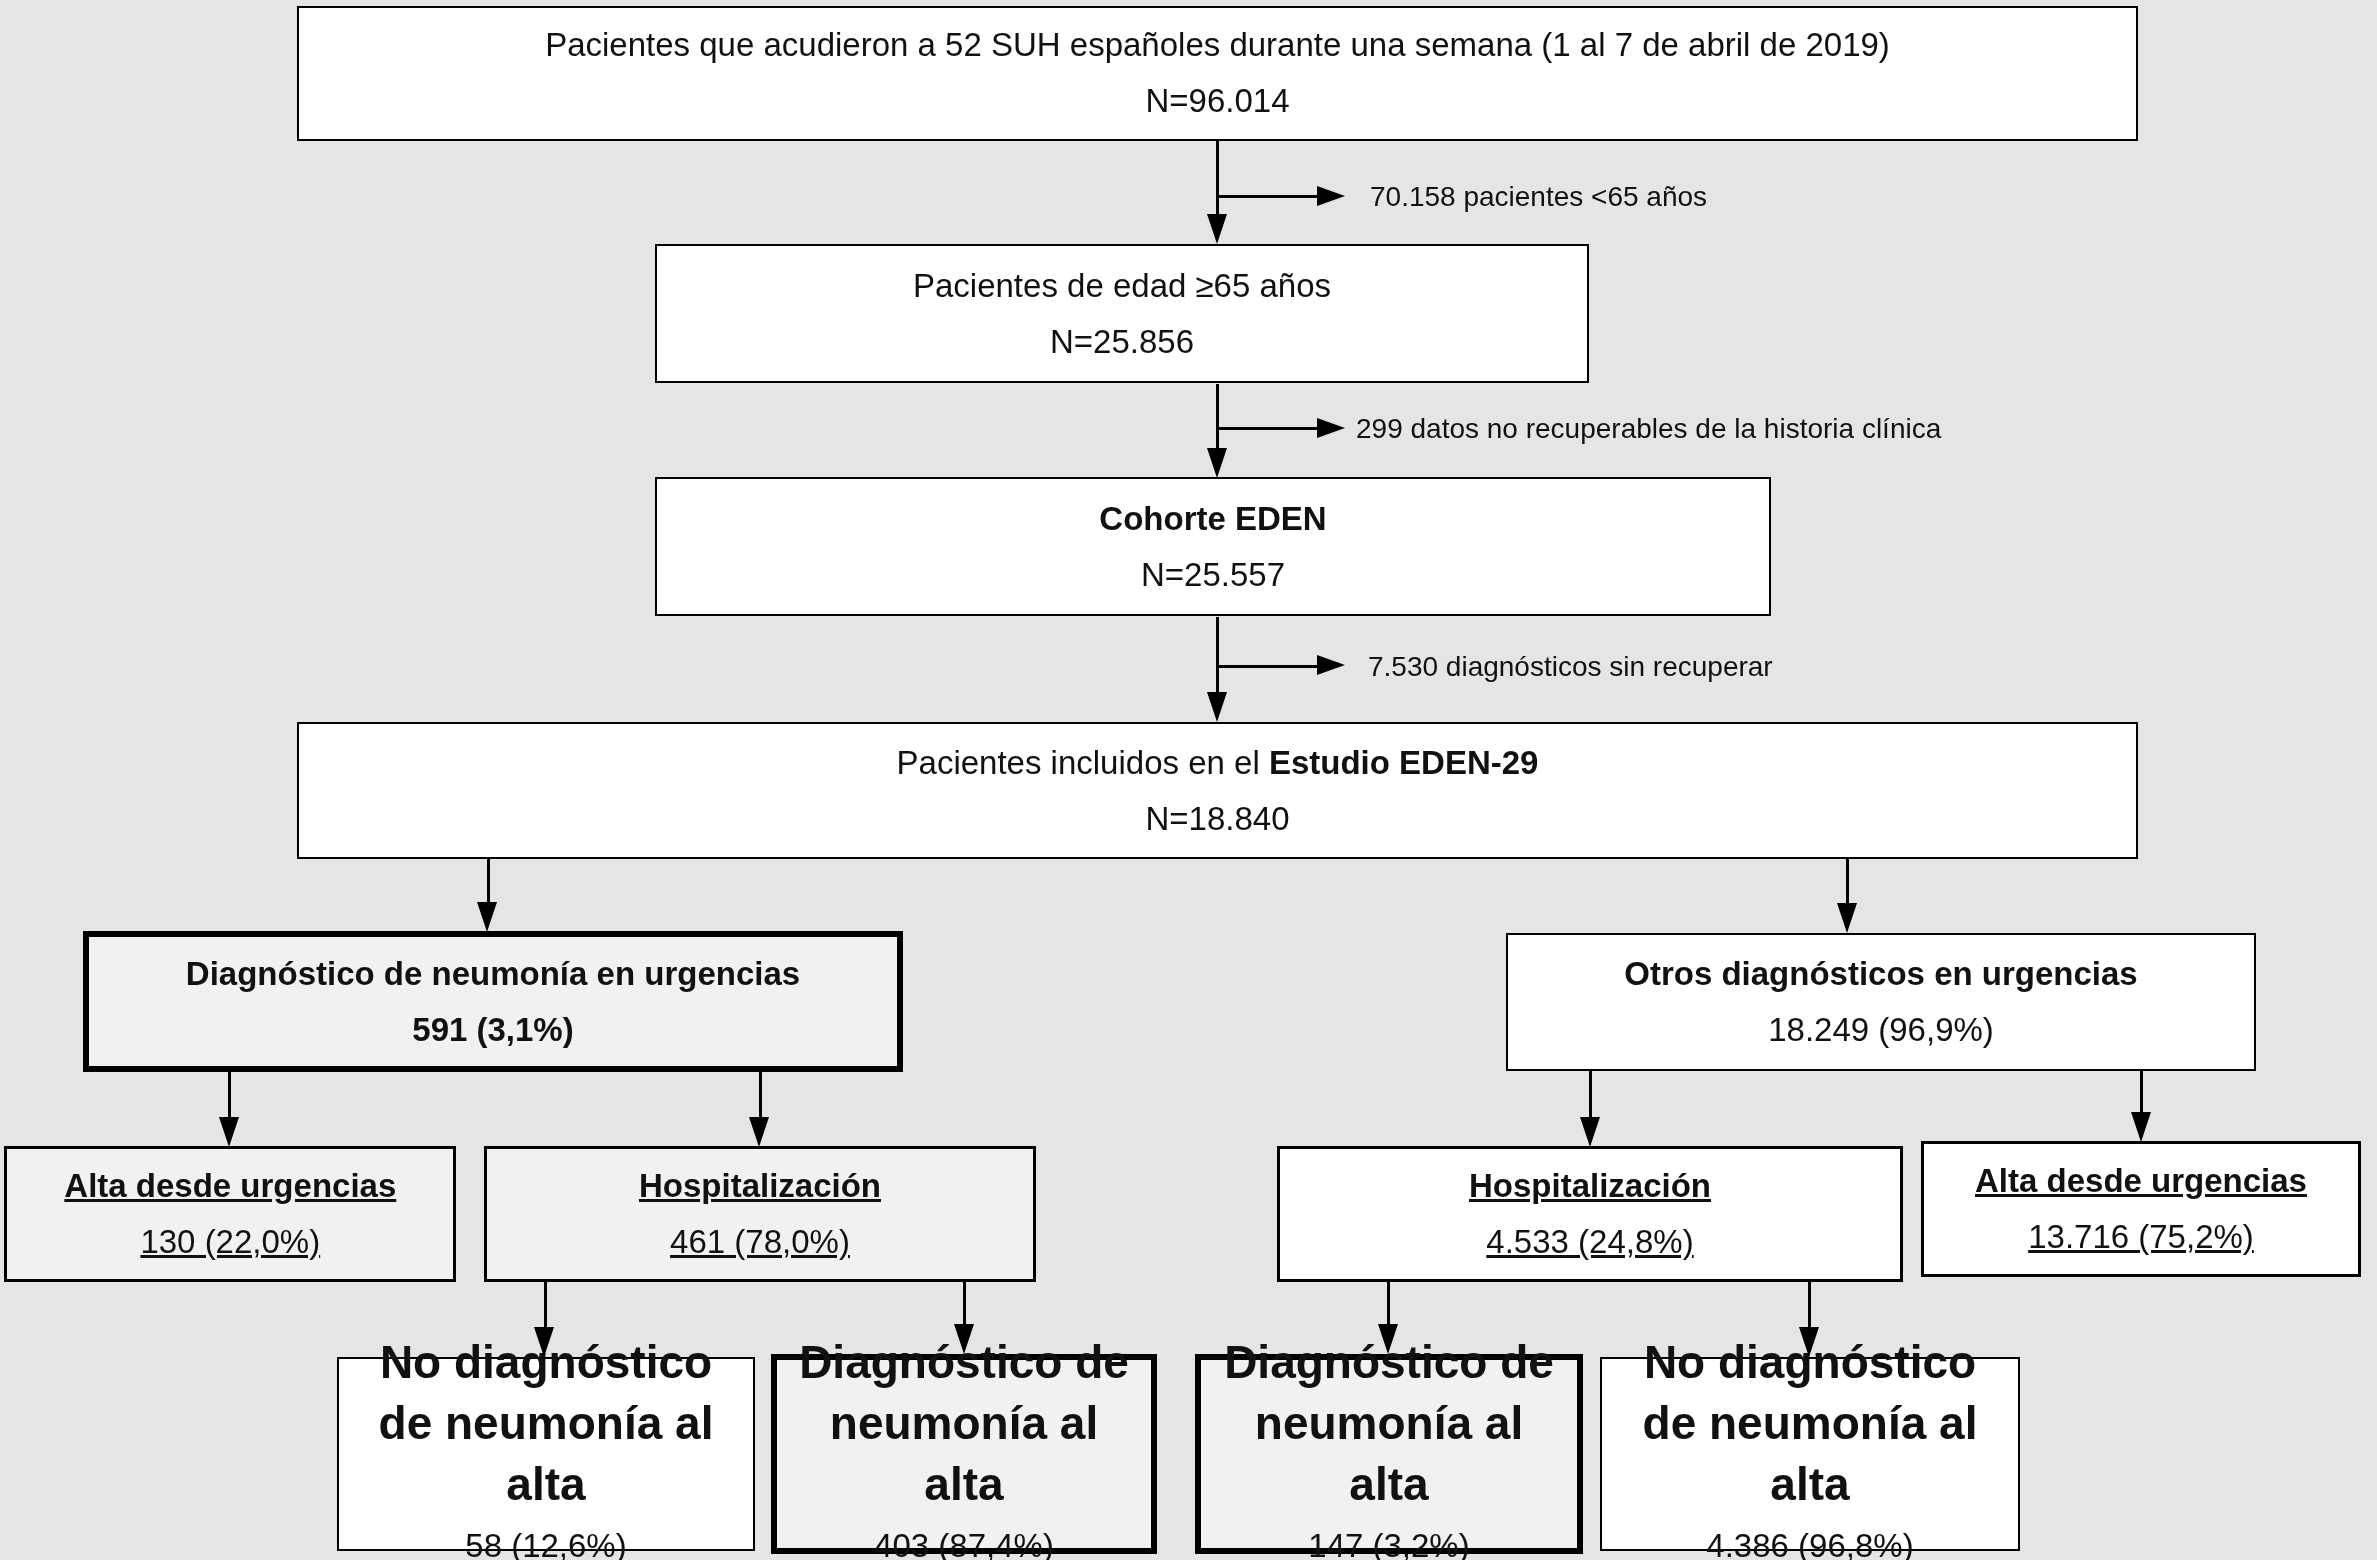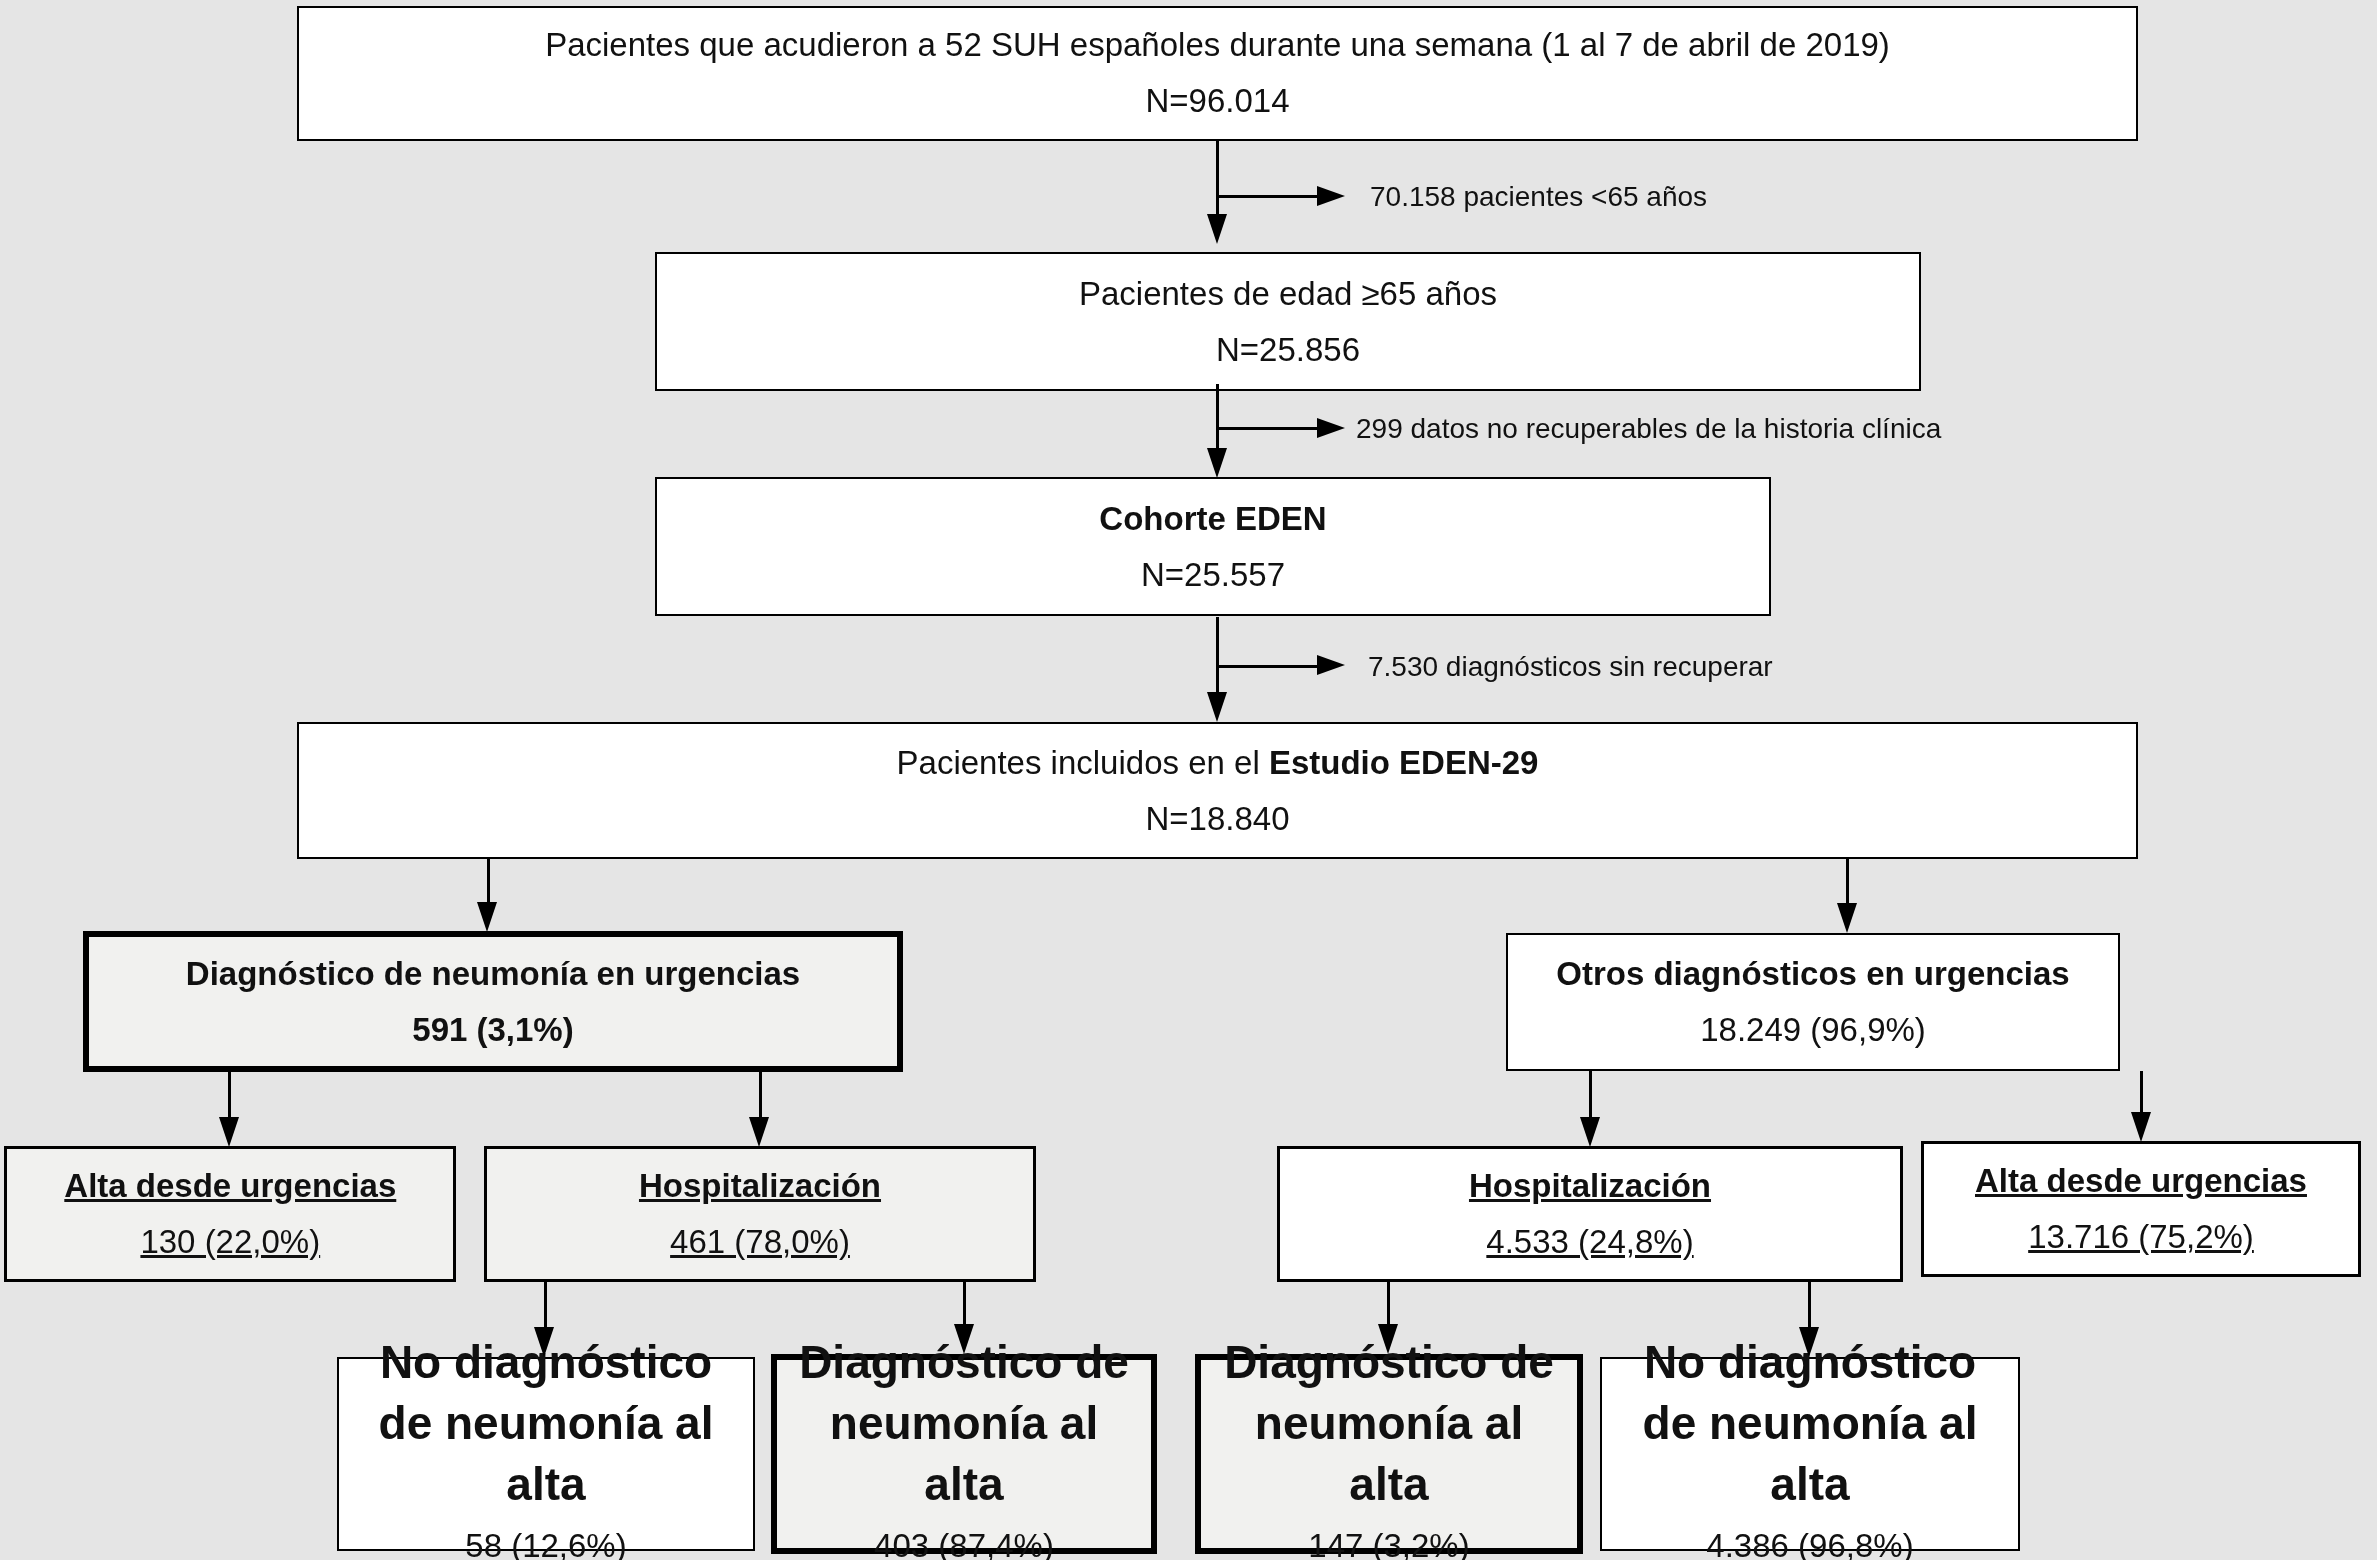--- a/index.html
+++ b/index.html
@@ -51,41 +51,41 @@
 </head>
 <body>
 
 <div class="canvas">
 
   <div class="node" style="left:297px;top:5.7px;width:1841px;height:135px">
     <div class="t">Pacientes que acudieron a 52 SUH españoles durante una semana (1 al 7 de abril de 2019)</div>
     <div class="t">N=96.014</div>
   </div>
 
-  <div class="node" style="left:655px;top:252px;width:1266px;height:139px">
+  <div class="node" style="left:655px;top:244px;width:934px;height:139px">
     <div class="t">Pacientes de edad ≥65 años</div>
     <div class="t">N=25.856</div>
   </div>
 
   <div class="node" style="left:655px;top:477px;width:1116px;height:139px">
     <div class="t b">Cohorte EDEN</div>
     <div class="t">N=25.557</div>
   </div>
 
   <div class="node" style="left:297px;top:722px;width:1841px;height:137px">
     <div class="t"><span>Pacientes incluidos en el </span><span class="b">Estudio EDEN-29</span></div>
     <div class="t">N=18.840</div>
   </div>
 
   <div class="node gray thick" style="left:83px;top:931px;width:820px;height:141px">
     <div class="t b">Diagnóstico de neumonía en urgencias</div>
     <div class="t b">591 (3,1%)</div>
   </div>
 
-  <div class="node" style="left:1506px;top:933px;width:614px;height:138px">
+  <div class="node" style="left:1506px;top:933px;width:750px;height:138px">
     <div class="t b">Otros diagnósticos en urgencias</div>
     <div class="t">18.249 (96,9%)</div>
   </div>
 
   <div class="node gray mid" style="left:4.3px;top:1146px;width:452px;height:136px">
     <div class="t b">Alta desde urgencias</div>
     <div class="t">130 (22,0%)</div>
   </div>
 
   <div class="node gray mid" style="left:484px;top:1146px;width:552px;height:136px">

